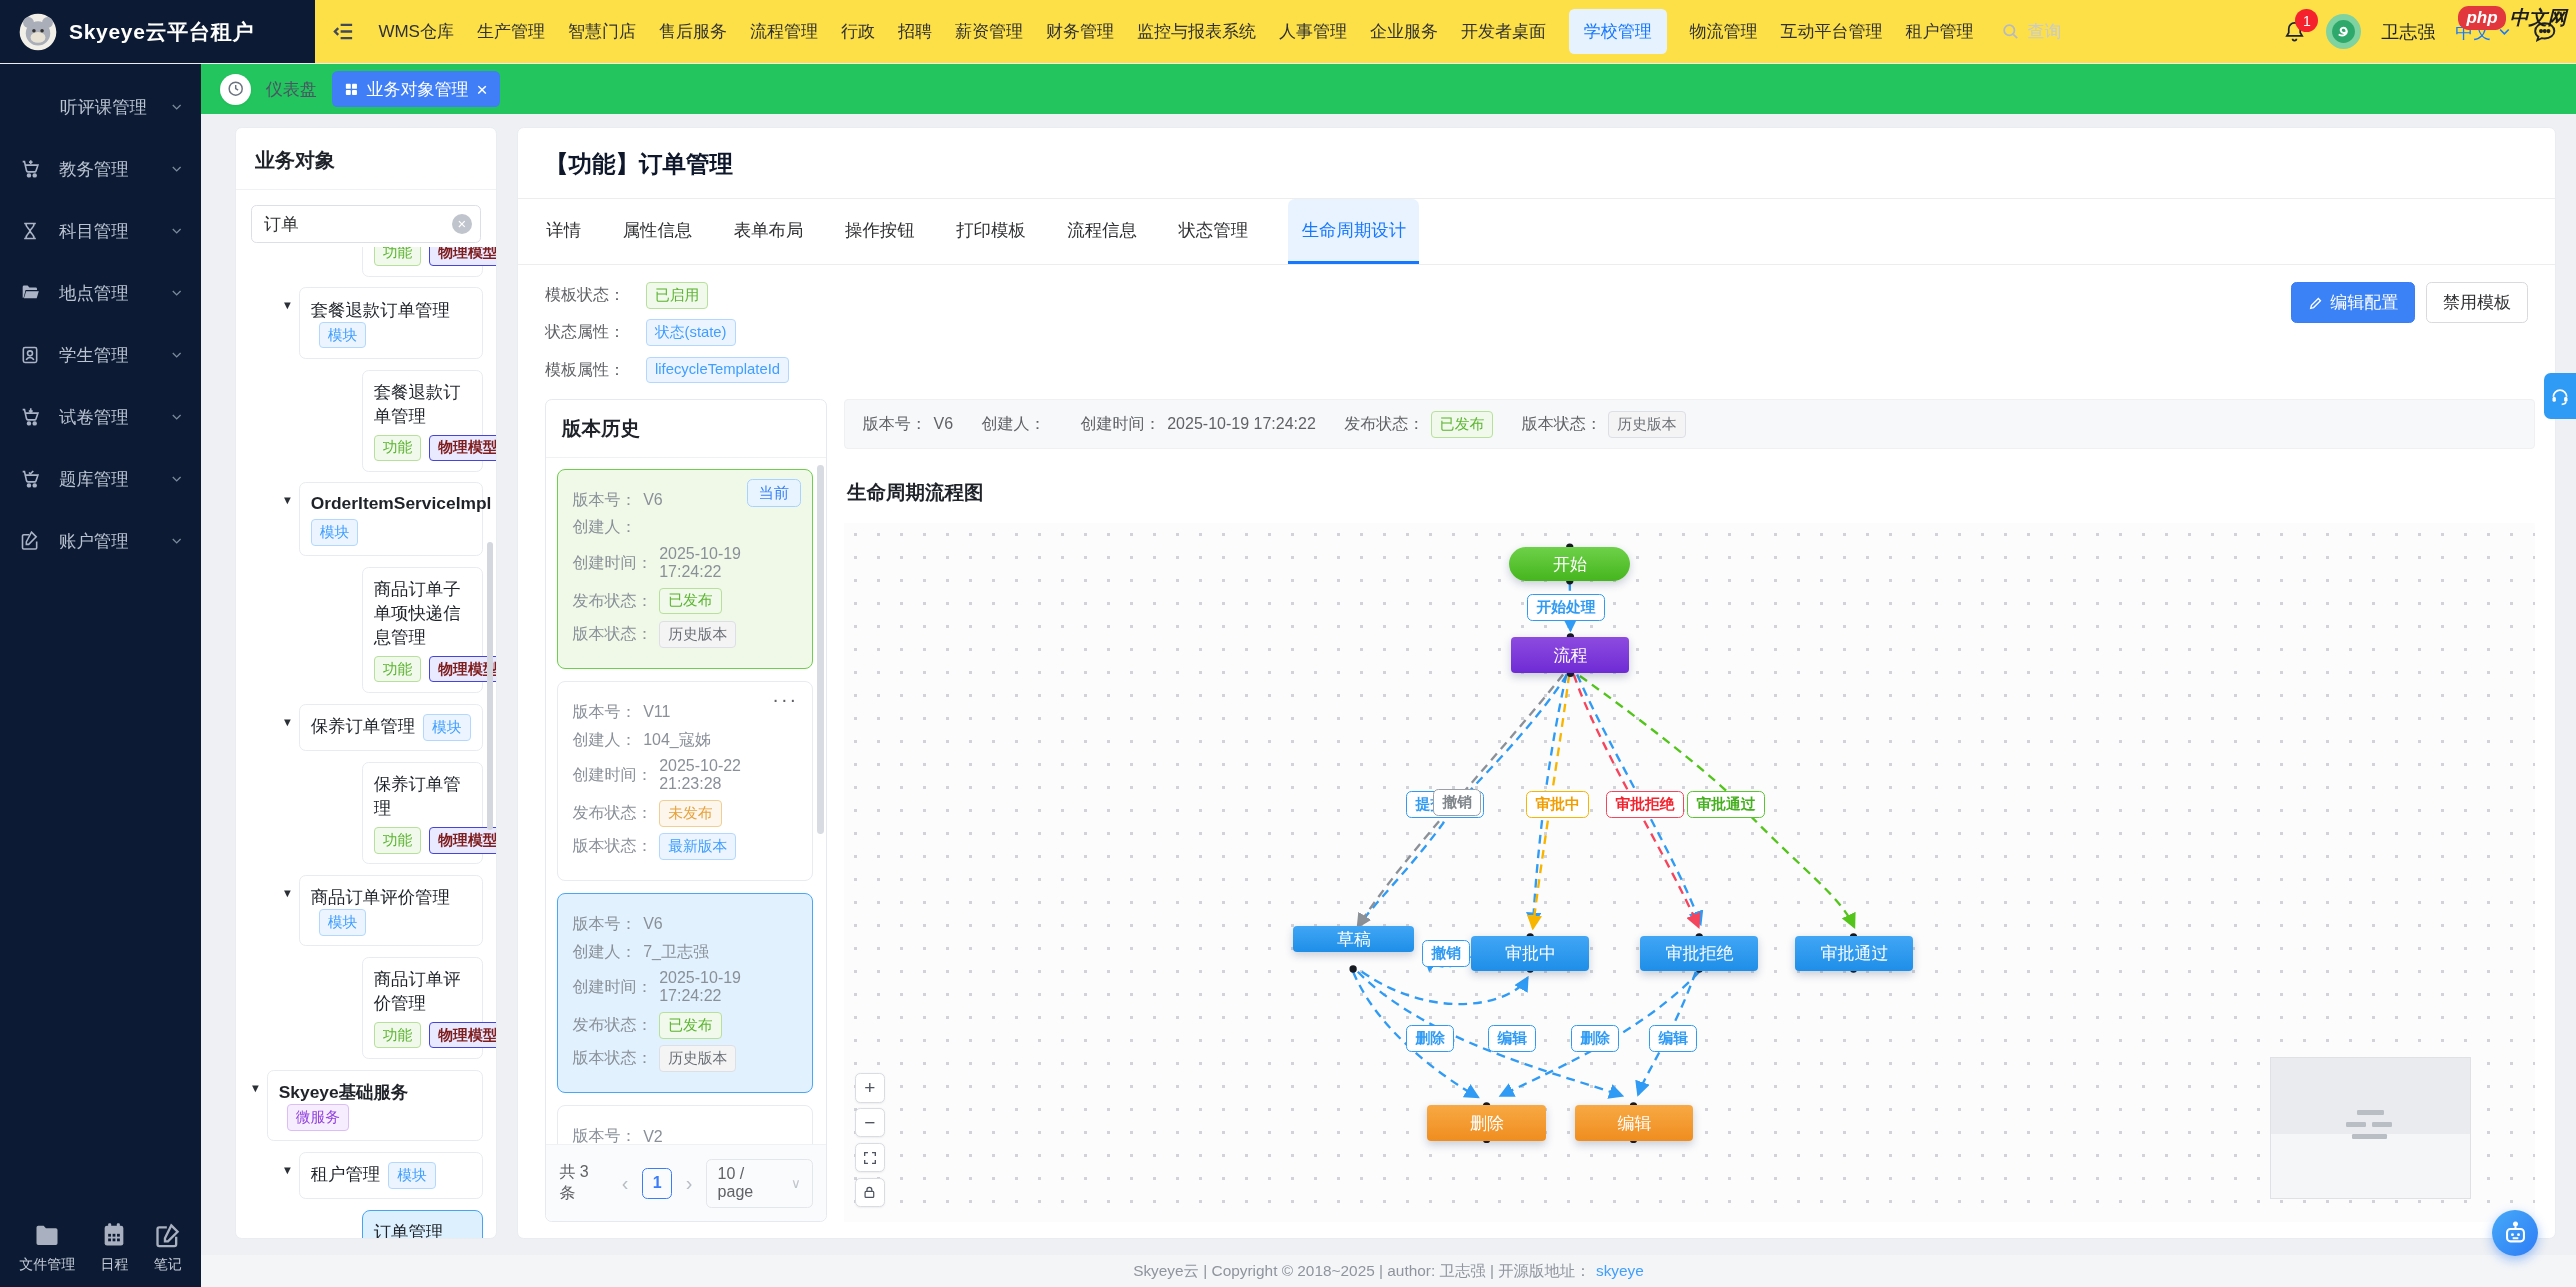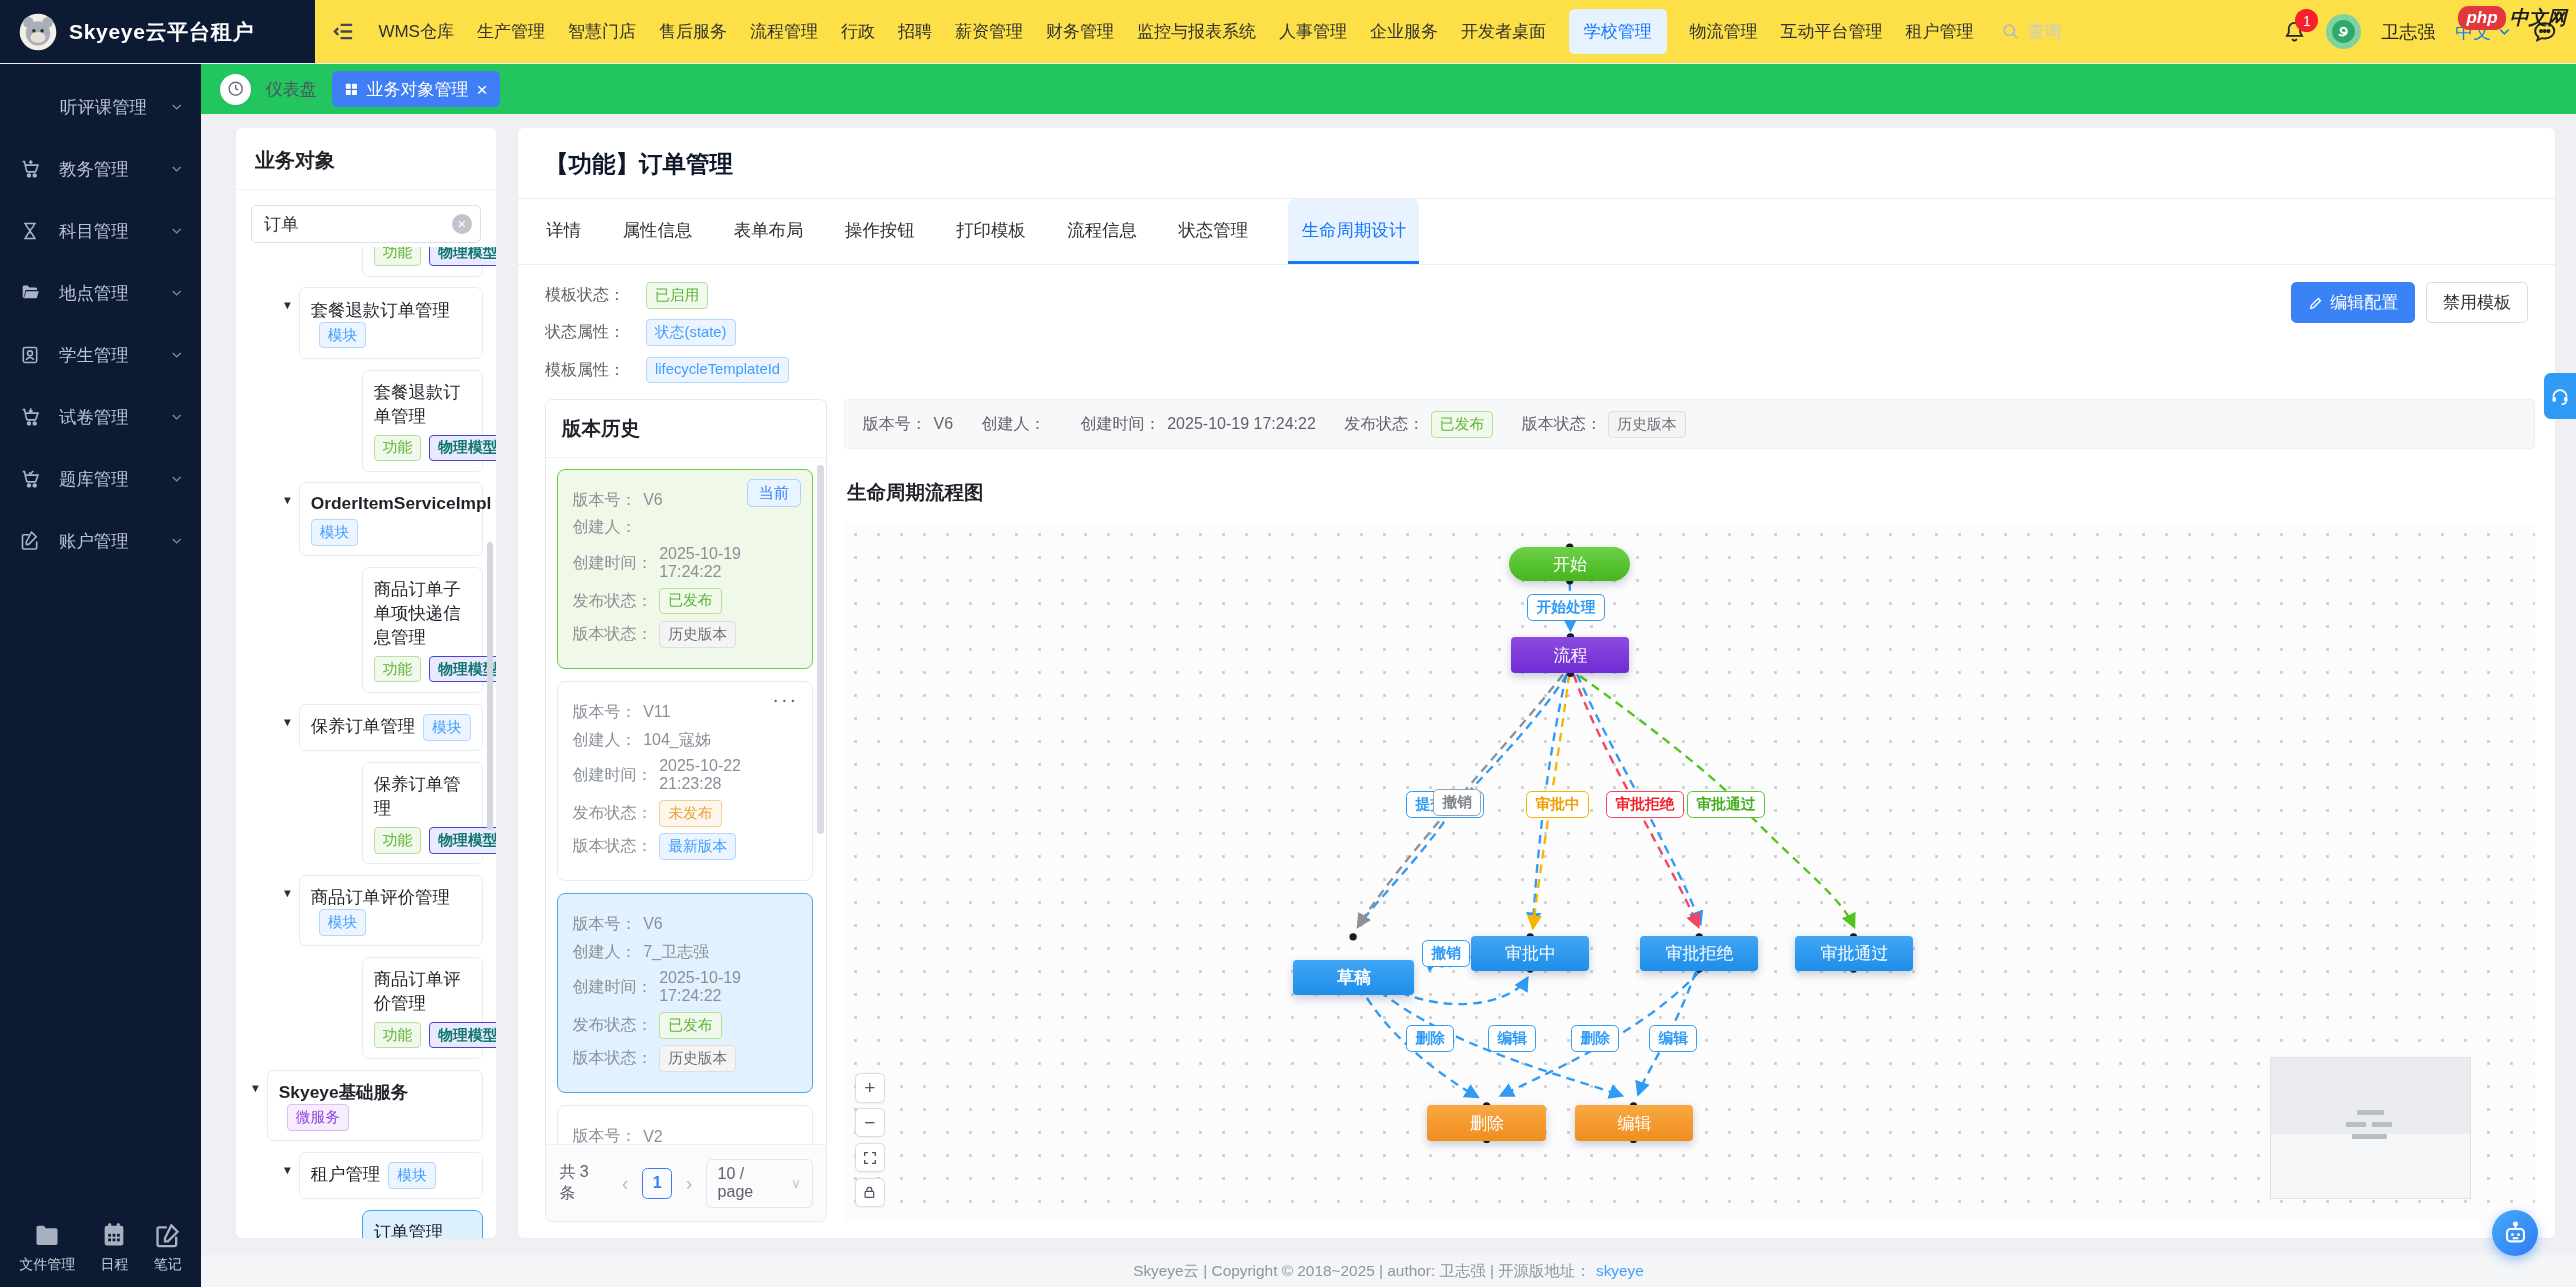--- a/index.html
+++ b/index.html
@@ -72,21 +72,21 @@
   .tree-card.selected { background:#ddf0fe; border:1.3px solid #47a3f5; border-radius:8px; }
   .tc-label { font-size:17.4px; color:#1f2329; }
   .tc-label.bold { font-weight:700; }
   .tc-badges { margin-top:6.7px; display:flex; gap:8px; }
   .badge { display:inline-block; font-size:14.8px; padding:2.7px 8px; border-radius:4px; line-height:1.3; white-space:nowrap; }
   .b-green { background:#f0f9eb; border:0.7px solid #b7e09a; color:#5cb531; }
   .b-blue  { background:#ecf5ff; border:0.7px solid #b3d8ff; color:#409eff; }
   .b-gray  { background:#f4f4f5; border:0.7px solid #dcdfe6; color:#6b7076; }
   .b-orange{ background:#fdf6ec; border:0.7px solid #f0ce94; color:#e6a23c; }
   .b-purple{ background:#f6eefe; border:0.7px solid #dcbdf8; color:#9343e0; }
-  .b-model { background:#e9e9ff; border:1.3px solid #4545dd; color:#0f766e; font-weight:700; }
+  .b-model { background:#e9e9ff; border:1.3px solid #4545dd; color:#7f1d1d; font-weight:700; }
   .b-inline { margin-left:8px; }
   .partial-cut { margin-top:-31px; }
   .tp-scroll { position:absolute; right:2.7px; top:295px; width:6.7px; height:288px; background:#d4d7de; border-radius:3.4px; }
 
   
   .main-card { flex:1; background:#fff; border:0.7px solid #e9ecf1; border-radius:6.7px; display:flex; flex-direction:column; min-width:0; min-height:0; position:relative; }
   .mc-head { padding:20px 27px 17.4px; border-bottom:0.7px solid #ededee; }
   .mc-title { font-size:23.5px; font-weight:700; color:#0f172a; }
   .mc-tabs { display:flex; gap:39px; padding:0 27px; border-bottom:0.7px solid #ededee; align-items:stretch; }
   .mc-tab { font-size:17.4px; color:#303133; padding:19px 1.3px; cursor:pointer; border-bottom:3.4px solid transparent; }
@@ -724,21 +724,21 @@
                 <div class="fnode n-green" style="left:665px;top:24px;width:121px;height:34px;">开始</div>
                 <div class="elabel el-blue" style="left:683px;top:71px;">开始处理</div>
                 <div class="fnode n-purple" style="left:667px;top:114px;width:118px;height:36px;">流程</div>
 
                 <div class="elabel el-blue" style="left:562px;top:268px;">提交审批</div>
                 <div class="elabel el-gray" style="left:589px;top:266px;">撤销</div>
                 <div class="elabel el-orange" style="left:682px;top:268px;">审批中</div>
                 <div class="elabel el-red" style="left:762px;top:268px;">审批拒绝</div>
                 <div class="elabel el-green" style="left:843px;top:268px;">审批通过</div>
 
-                <div class="fnode n-blue" style="left:449px;top:437px;width:121px;height:35px;font-weight:bold;">草稿</div>
+                <div class="fnode n-blue" style="left:449px;top:403px;width:121px;height:26px;">草稿</div>
                 <div class="elabel el-blue" style="left:578px;top:417px;">撤销</div>
                 <div class="fnode n-blue" style="left:627px;top:413px;width:118px;height:35px;">审批中</div>
                 <div class="fnode n-blue" style="left:796px;top:413px;width:118px;height:35px;">审批拒绝</div>
                 <div class="fnode n-blue" style="left:951px;top:413px;width:118px;height:35px;">审批通过</div>
 
                 <div class="elabel el-blue" style="left:562px;top:502px;">删除</div>
                 <div class="elabel el-blue" style="left:644px;top:502px;">编辑</div>
                 <div class="elabel el-blue" style="left:727px;top:502px;">删除</div>
                 <div class="elabel el-blue" style="left:805px;top:502px;">编辑</div>
 

